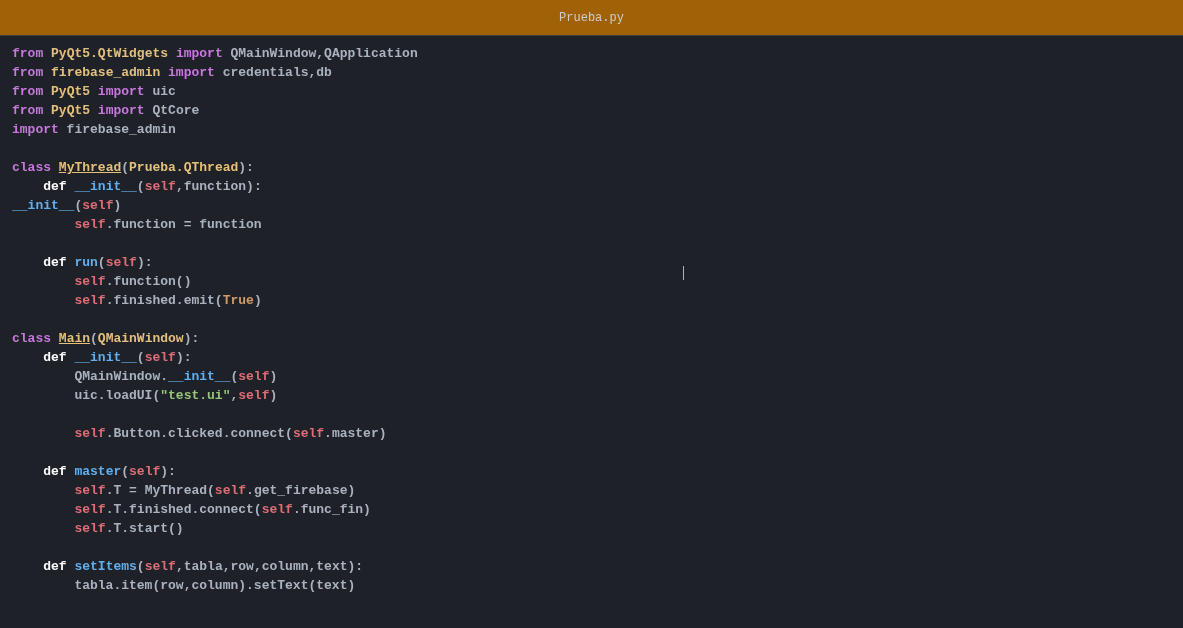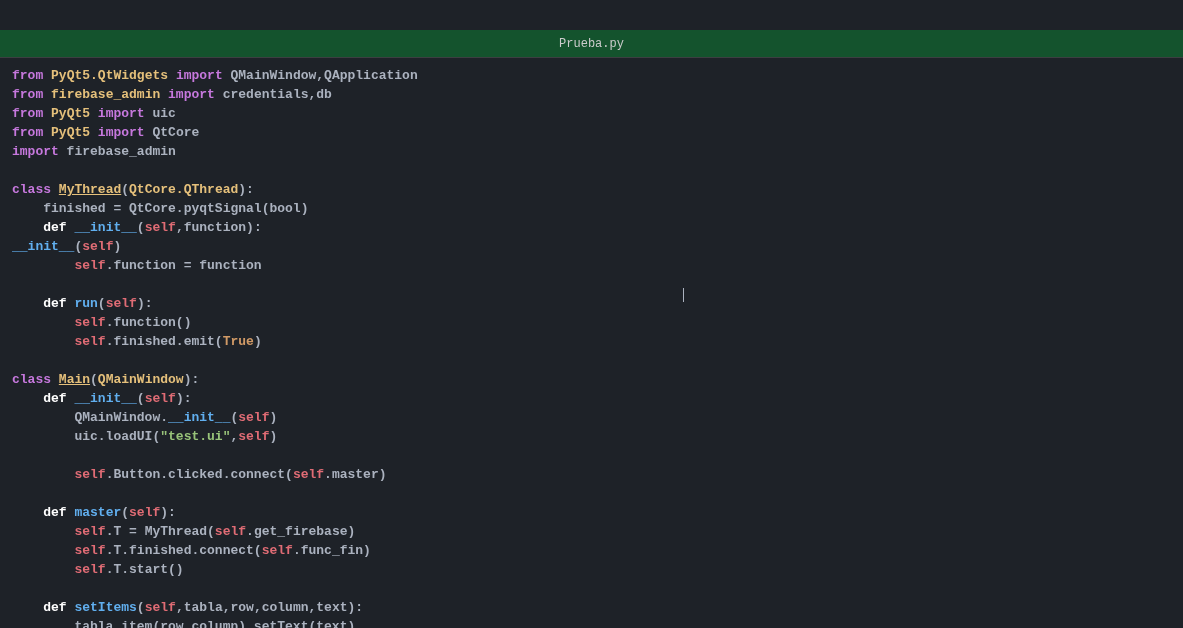--- a/index.html
+++ b/index.html
@@ -12,27 +12,26 @@
       background-color: #1e2228;
       font-family: 'Consolas', 'Courier New', monospace;
       font-size: 13px;
       color: #abb2bf;
       overflow: hidden;
       width: 1183px;
       height: 628px;
     }
 
     .title-bar {
-      background-color: #14532d;
-      height: 28px;
+      background-color: #a16207;
+      height: 36px;
       display: flex;
       align-items: center;
       justify-content: center;
       border-bottom: 1px solid #3c3f41;
-      margin-top: 30px;
     }
 
     .title-bar-text {
       color: #ccc;
       font-size: 12px;
     }
 
     .editor-area {
       background-color: #1e2228;
       padding: 8px 0;
@@ -100,26 +99,23 @@
     <span class="kw-from">from</span><span class="plain"> </span><span class="module">PyQt5</span><span class="plain"> </span><span class="kw-import">import</span><span class="plain"> QtCore</span>
   </div>
 
   <div class="code-line">
     <span class="kw-import">import</span><span class="plain"> firebase_admin</span>
   </div>
 
   <div class="code-line"><span class="plain"> </span></div>
 
   <div class="code-line">
-    <span class="kw-class">class</span><span class="plain"> </span><span class="classname">MyThread</span><span class="plain">(</span><span class="parent">QtCore.QThread</span><span class="plain">):</span>
+    <span class="kw-class">class</span><span class="plain"> </span><span class="classname">MyThread</span><span class="plain">(</span><span class="parent">Prueba.QThread</span><span class="plain">):</span>
   </div>
 
-  <div class="code-line">
-    <span class="plain">    finished = QtCore.pyqtSignal(bool)</span>
-  </div>
 
   <div class="code-line">
     <span class="plain">    </span><span class="kw-def">def</span><span class="plain"> </span><span class="func">__init__</span><span class="plain">(</span><span class="kw-self">self</span><span class="plain">,function):</span>
   </div>
 
   <div class="code-line">
     <span class="func">__init__</span><span class="plain">(</span><span class="kw-self">self</span><span class="plain">)</span>
   </div>
 
   <div class="code-line">

